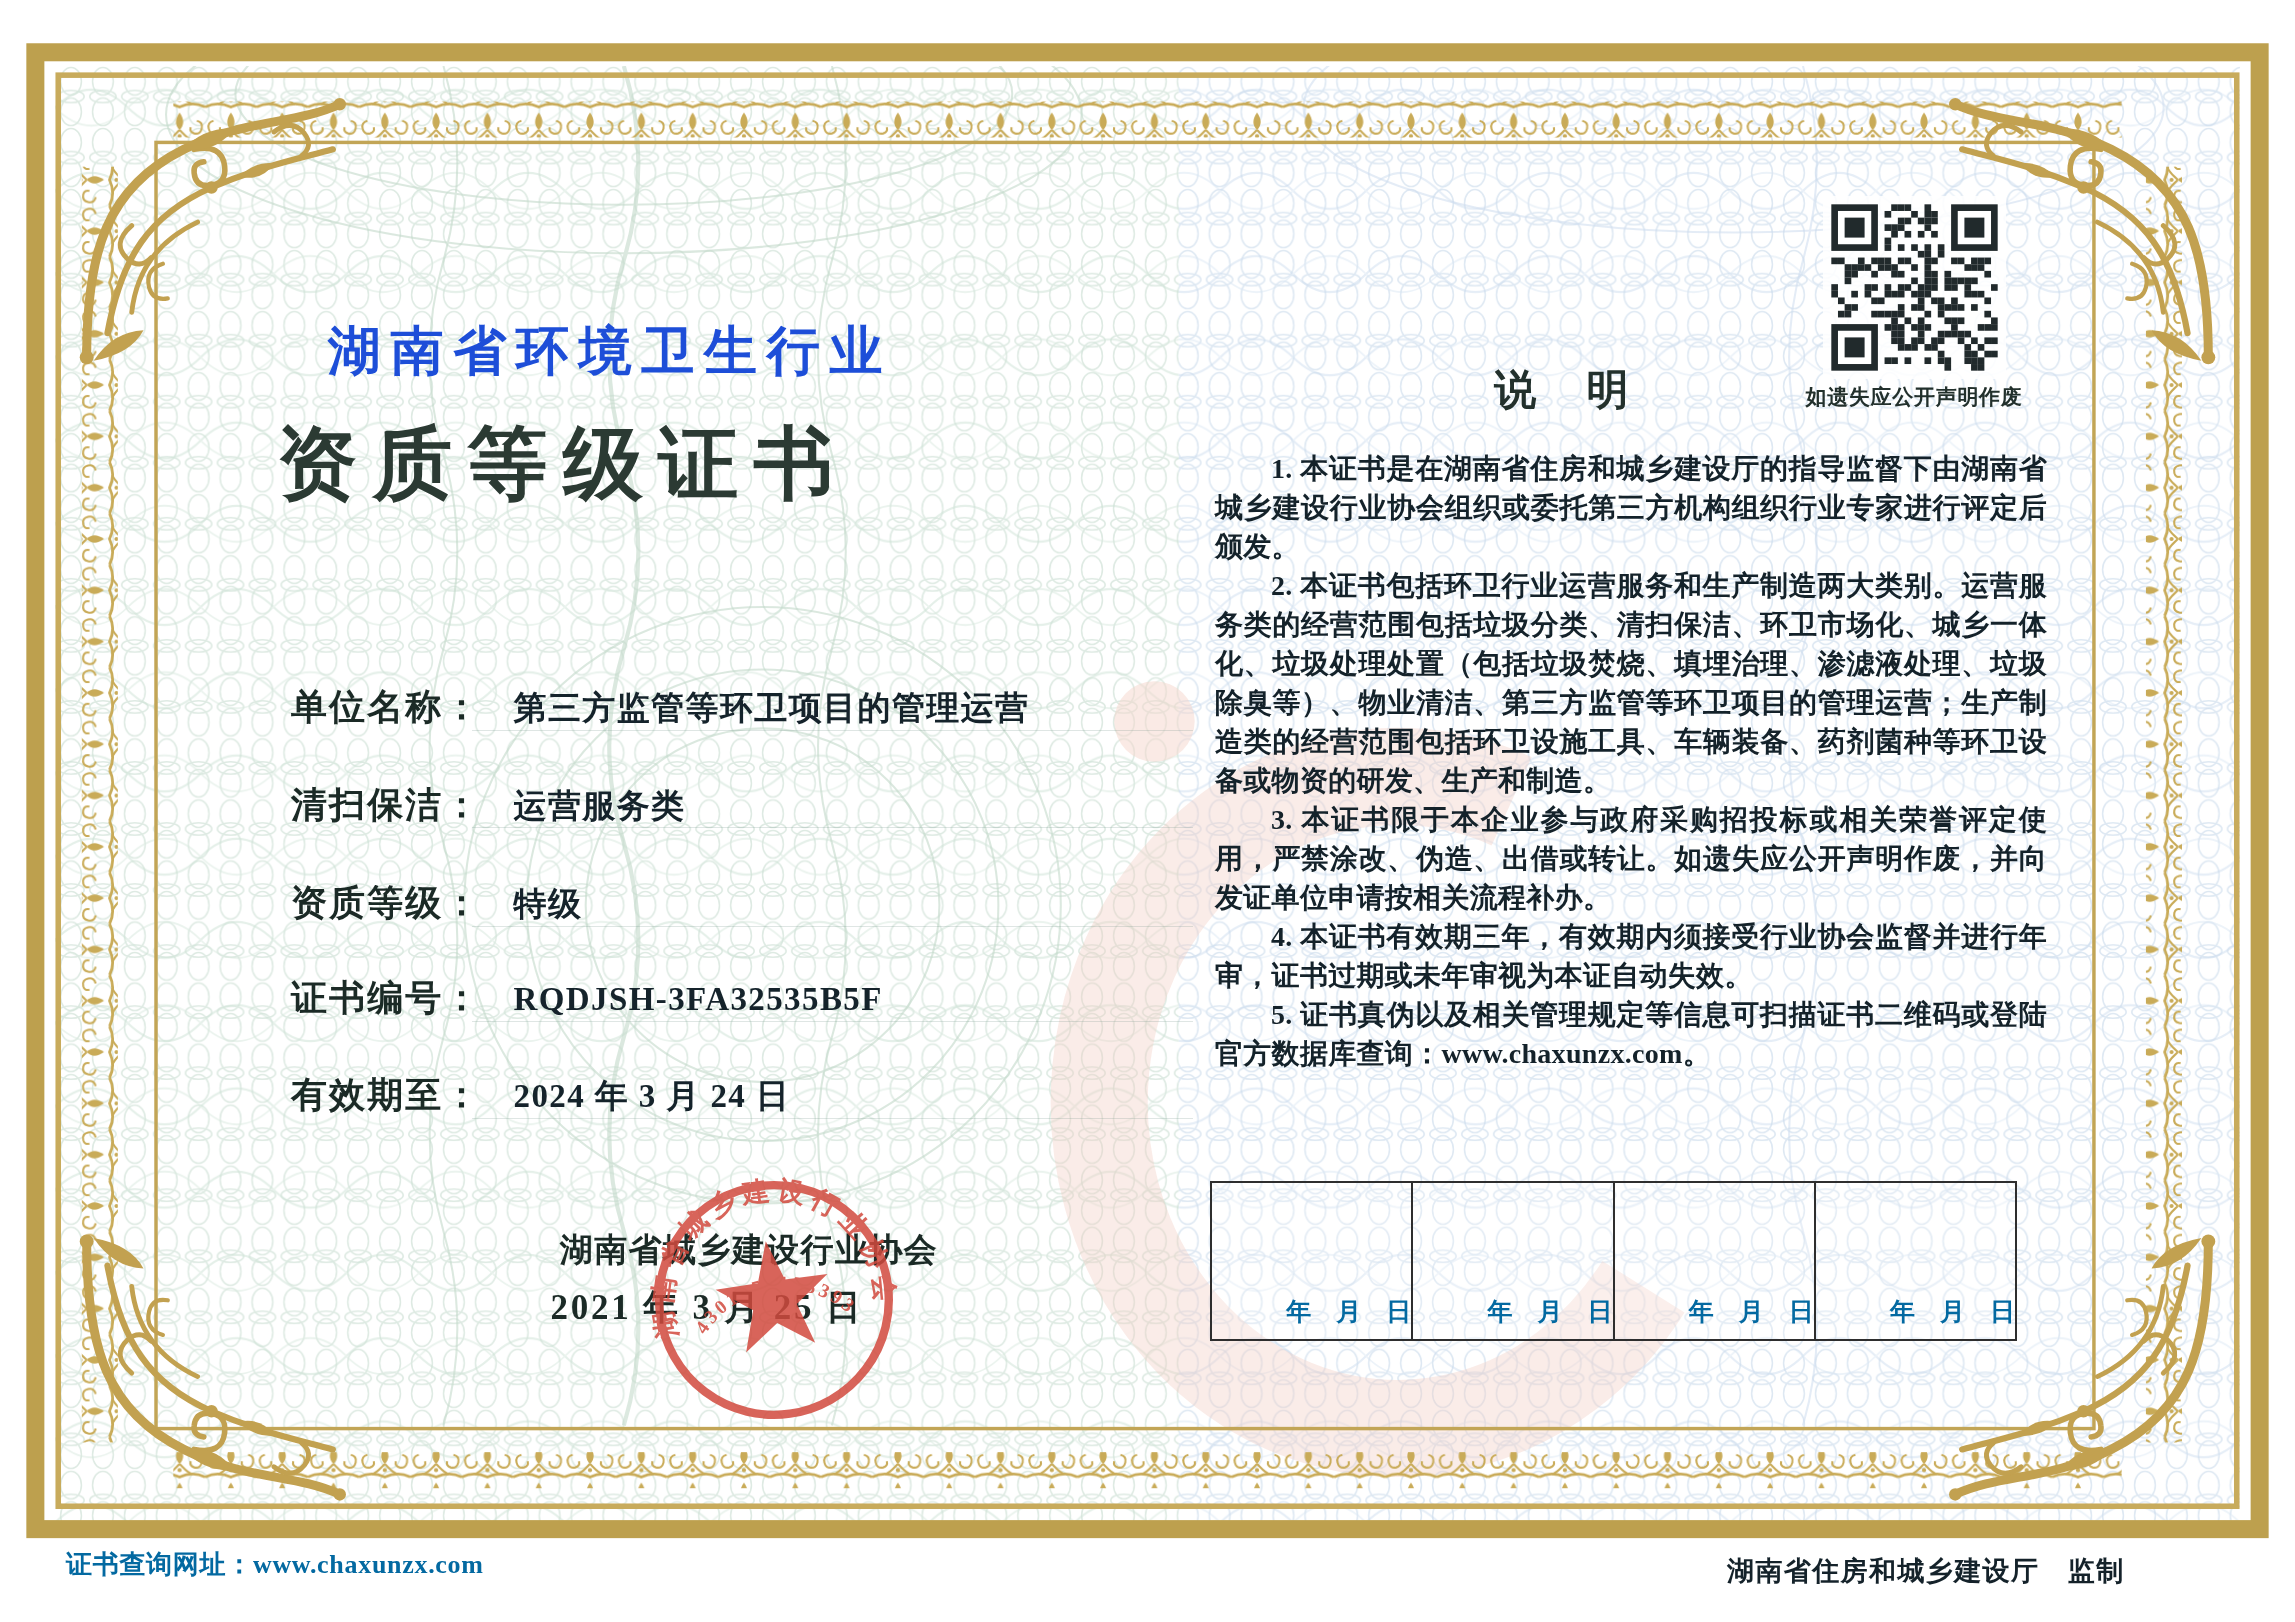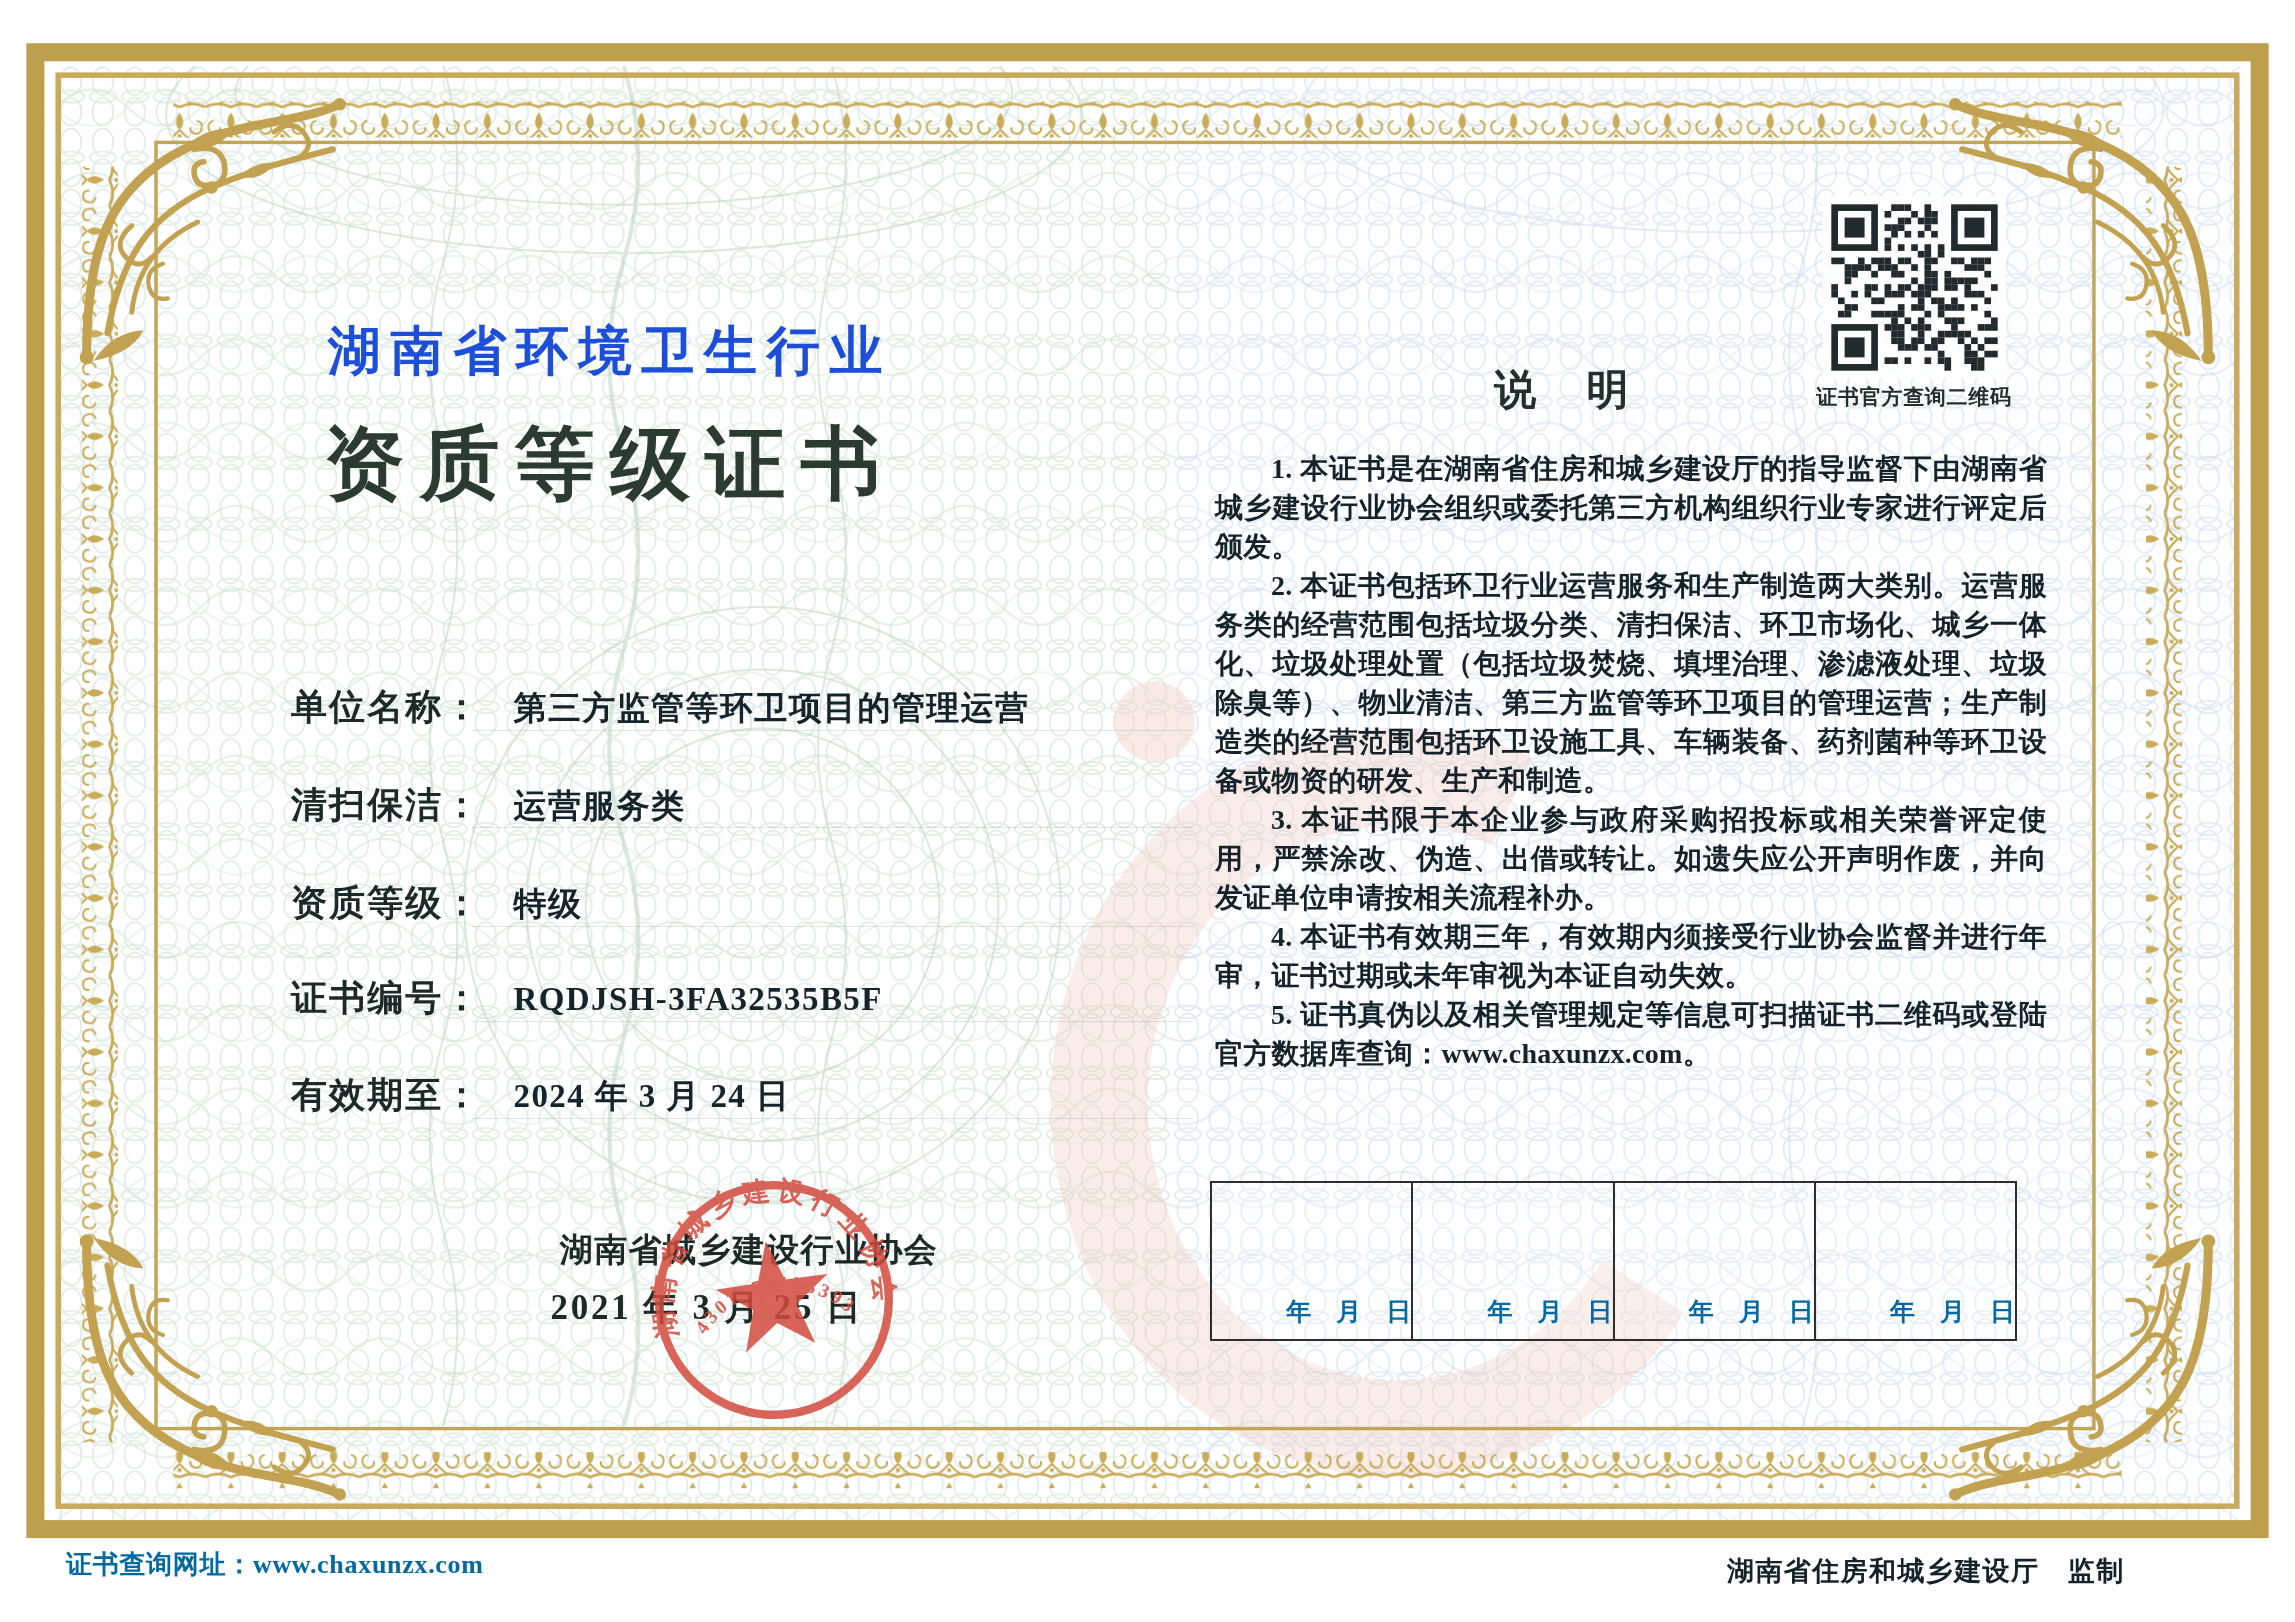--- a/index.html
+++ b/index.html
@@ -3,21 +3,21 @@
 <meta charset="utf-8">
 <style>
   html,body{margin:0;padding:0;background:#e8e8e8;}
   .page{position:relative;width:2295px;height:1623px;background:#ffffff;overflow:hidden;
         font-family:"Liberation Serif","DejaVu Serif",serif;}
   .abs{position:absolute;}
   svg{display:block;}
   
   .title1{left:291px;top:316px;width:638px;text-align:center;font-size:53px;font-weight:bold;
           letter-spacing:9.7px;color:#1d4ed8;}
-  .title2{left:277px;top:411px;width:666px;text-align:center;font-size:80px;font-weight:bold;
+  .title2{left:277px;top:411px;width:666px;font-size:80px;font-weight:bold;
           letter-spacing:15.3px;color:#2b3a33;}
   .field{left:291px;height:51px;white-space:nowrap;}
   .field .lbl{font-size:36px;font-weight:bold;color:#1b2a26;letter-spacing:2.1px;}
   .field .val{font-size:33px;font-weight:bold;color:#15232b;margin-left:32px;letter-spacing:1.4px;}
   .frule{height:1.4px;background:rgba(110,140,130,0.22);}
   .issuer{left:527px;top:1228px;width:444px;text-align:center;font-size:33px;font-weight:bold;color:#1b2a26;letter-spacing:1.4px;}
   .issuedate{left:513px;top:1284px;width:388px;text-align:center;font-size:35px;font-weight:bold;color:#1b2a26;letter-spacing:2.8px;}
   .qrwrap{left:1823px;top:196px;}
   .qrcaption{left:1803px;top:383px;width:222px;text-align:center;font-size:21px;font-weight:bold;color:#22302c;letter-spacing:0.7px;}
   .notes-title{left:1293px;top:362px;width:541px;text-align:center;font-size:42px;font-weight:bold;color:#22302c;letter-spacing:4.2px;}
@@ -387,21 +387,21 @@
         <rect x="9.6" y="9.6" width="48" height="48" fill="#ffffff"></rect>
         <rect x="19.2" y="19.2" width="28.799999999999997" height="28.799999999999997"></rect>
         <rect x="172.79999999999998" y="0" width="67.2" height="67.2"></rect>
         <rect x="182.4" y="9.6" width="48" height="48" fill="#ffffff"></rect>
         <rect x="192" y="19.2" width="28.799999999999997" height="28.799999999999997"></rect>
         <rect x="0" y="172.79999999999998" width="67.2" height="67.2"></rect>
         <rect x="9.6" y="182.4" width="48" height="48" fill="#ffffff"></rect>
         <rect x="19.2" y="192" width="28.799999999999997" height="28.799999999999997"></rect>
       </g>
   </svg>
-  <div class="abs qrcaption">证书官方查询二维码</div>
+  <div class="abs qrcaption">如遗失应公开声明作废</div>
 
   <div class="abs notes-title">说　明</div>
   <div class="abs notes-body">
     <p>1. 本证书是在湖南省住房和城乡建设厅的指导监督下由湖南省城乡建设行业协会组织或委托第三方机构组织行业专家进行评定后颁发。</p>
     <p>2. 本证书包括环卫行业运营服务和生产制造两大类别。运营服务类的经营范围包括垃圾分类、清扫保洁、环卫市场化、城乡一体化、垃圾处理处置（包括垃圾焚烧、填埋治理、渗滤液处理、垃圾除臭等）、物业清洁、第三方监管等环卫项目的管理运营；生产制造类的经营范围包括环卫设施工具、车辆装备、药剂菌种等环卫设备或物资的研发、生产和制造。</p>
     <p>3. 本证书限于本企业参与政府采购招投标或相关荣誉评定使用，严禁涂改、伪造、出借或转让。如遗失应公开声明作废，并向发证单位申请按相关流程补办。</p>
     <p>4. 本证书有效期三年，有效期内须接受行业协会监督并进行年审，证书过期或未年审视为本证自动失效。</p>
     <p>5. 证书真伪以及相关管理规定等信息可扫描证书二维码或登陆官方数据库查询：www.chaxunzx.com。</p>
   </div>
 

